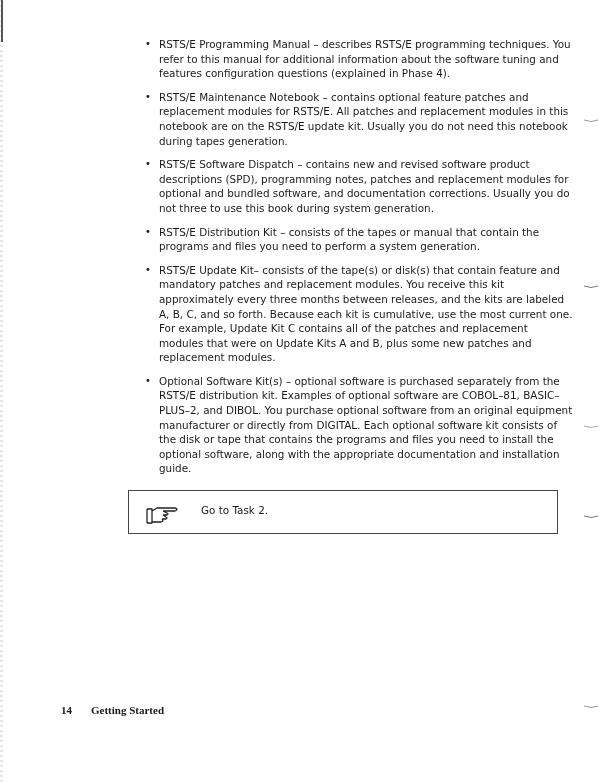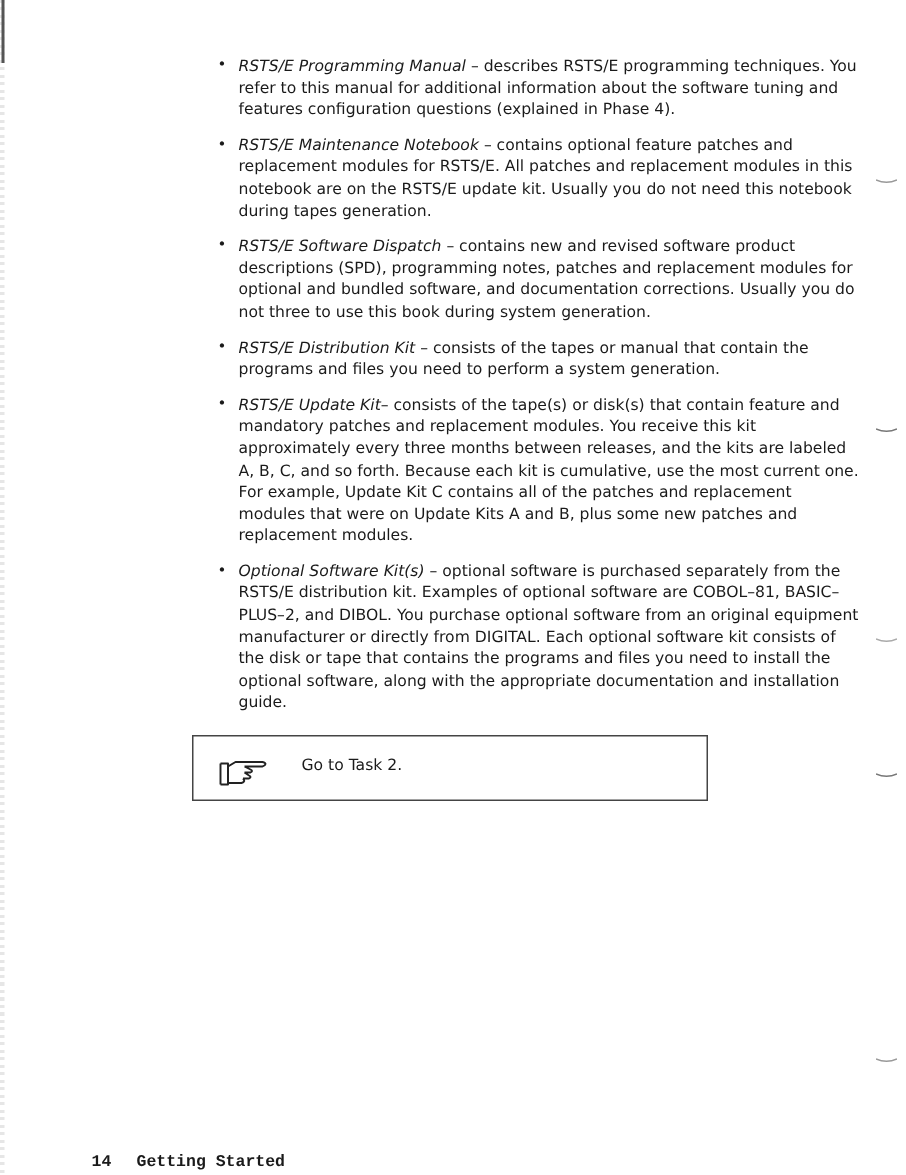--- a/index.html
+++ b/index.html
@@ -7,27 +7,27 @@
       width: 604px; height: 783px; background: #ffffff; position: relative; overflow: hidden;
       font-family: "DejaVu Sans", sans-serif; color: #1a1a1a;
     }
     .left-edge { position: absolute; left: 0; top: 0; width: 3px; height: 783px;
       background: repeating-linear-gradient(to bottom, #e6e6e6 0 2px, #ffffff 2px 5px); }
     .left-bar { position: absolute; left: 1px; top: 0; width: 2px; height: 42px; background: #555; }
     .content { position: absolute; left: 133px; top: 37px; width: 440px; font-size: 10.4px; line-height: 14.6px; }
     ul.items { list-style: none; margin: 0; padding: 0; }
     ul.items li { position: relative; padding-left: 26px; margin-bottom: 9px; }
     ul.items li .bullet { position: absolute; left: 12px; top: 0; font-size: 10px; }
-    .title { font-style: italic; }
+    .title { }
     p.note { margin: 2px 0 0 0; }
-    .callout { position: absolute; left: 128px; top: 490px; width: 344px; height: 44px;
+    .callout { position: absolute; left: 128px; top: 490px; width: 430px; height: 44px;
       border: 1px solid #444; box-sizing: border-box; }
     .callout .hand { position: absolute; left: 16px; top: 14px; width: 40px; height: 20px; }
     .callout .label { position: absolute; left: 72px; top: 13px; font-size: 10.4px; }
-    .footer { position: absolute; top: 769px; font-family: Liberation Mono, monospace; font-weight: bold; font-size: 11px; }
+    .footer { position: absolute; top: 704px; font-family: Liberation Serif, serif; font-weight: bold; font-size: 11px; }
     .pagenum { left: 61px; }
     .section { left: 91px; }
     .margin-mark { position: absolute; left: 584px; width: 14px; height: 4px; }
   </style>
 </head>
 <body>
 
 <div class="left-edge"></div>
 <div class="left-bar"></div>
 

